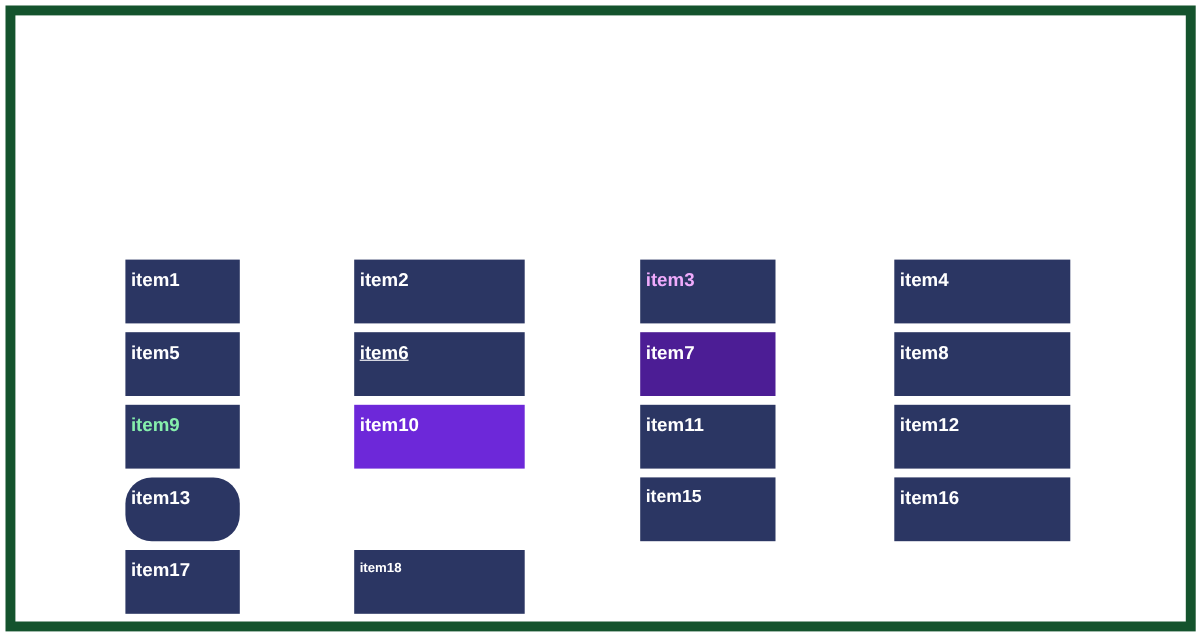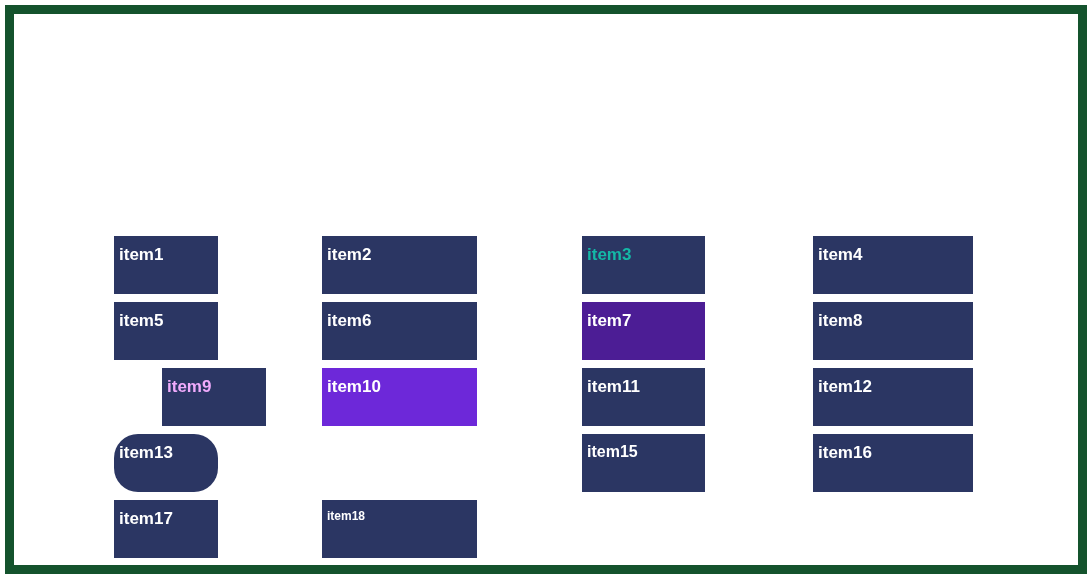--- a/index.html
+++ b/index.html
@@ -60,28 +60,28 @@
   }
 </style>
 </head>
 <body>
 
 <div class="page">
   <div class="flex-container">
     <div class="abs-grid" id="grid">
         <div class="abs-item" style="left: 100px; top: 222px; width: 104px; height: 58px; background: rgb(43, 54, 99); color: rgb(255, 255, 255); font-size: 17px;"><span>item1</span></div>
         <div class="abs-item" style="left: 100px; top: 288px; width: 104px; height: 58px; background: rgb(43, 54, 99); color: rgb(255, 255, 255); font-size: 17px;"><span>item5</span></div>
-        <div class="abs-item" style="left: 100px; top: 354px; width: 104px; height: 58px; background: rgb(43, 54, 99); color: #f0abfc; font-size: 17px; margin-left: 48px;"><span>item9</span></div>
+        <div class="abs-item" style="left: 100px; top: 354px; width: 104px; height: 58px; background: rgb(43, 54, 99); color: #86efac; font-size: 17px;"><span>item9</span></div>
         <div class="abs-item" style="left: 100px; top: 420px; width: 104px; height: 58px; background: rgb(43, 54, 99); color: rgb(255, 255, 255); font-size: 17px; border-radius: 24px;"><span>item13</span></div>
         <div class="abs-item" style="left: 100px; top: 486px; width: 104px; height: 58px; background: rgb(43, 54, 99); color: rgb(255, 255, 255); font-size: 17px;"><span>item17</span></div>
         <div class="abs-item" style="left: 308px; top: 222px; width: 155px; height: 58px; background: rgb(43, 54, 99); color: rgb(255, 255, 255); font-size: 17px;"><span>item2</span></div>
-        <div class="abs-item" style="left: 308px; top: 288px; width: 155px; height: 58px; background: rgb(43, 54, 99); color: rgb(255, 255, 255); font-size: 17px;"><span>item6</span></div>
+        <div class="abs-item" style="left: 308px; top: 288px; width: 155px; height: 58px; background: rgb(43, 54, 99); color: rgb(255, 255, 255); font-size: 17px; text-decoration: underline;"><span>item6</span></div>
         <div class="abs-item" style="left: 308px; top: 354px; width: 155px; height: 58px; background: #6d28d9; color: rgb(255, 255, 255); font-size: 17px;"><span>item10</span></div>
         <div class="abs-item" style="left: 308px; top: 486px; width: 155px; height: 58px; background: rgb(43, 54, 99); color: rgb(255, 255, 255); font-size: 12px;"><span>item18</span></div>
-        <div class="abs-item" style="left: 568px; top: 222px; width: 123px; height: 58px; background: rgb(43, 54, 99); color: #14b8a6; font-size: 17px;"><span>item3</span></div>
+        <div class="abs-item" style="left: 568px; top: 222px; width: 123px; height: 58px; background: rgb(43, 54, 99); color: #f0abfc; font-size: 17px;"><span>item3</span></div>
         <div class="abs-item" style="left: 568px; top: 288px; width: 123px; height: 58px; background: #4c1d95; color: rgb(255, 255, 255); font-size: 17px;"><span>item7</span></div>
         <div class="abs-item" style="left: 568px; top: 354px; width: 123px; height: 58px; background: rgb(43, 54, 99); color: rgb(255, 255, 255); font-size: 17px;"><span>item11</span></div>
         <div class="abs-item" style="left: 568px; top: 420px; width: 123px; height: 58px; background: rgb(43, 54, 99); color: rgb(255, 255, 255); font-size: 16px;"><span>item15</span></div>
         <div class="abs-item" style="left: 799px; top: 222px; width: 160px; height: 58px; background: rgb(43, 54, 99); color: rgb(255, 255, 255); font-size: 17px;"><span>item4</span></div>
         <div class="abs-item" style="left: 799px; top: 288px; width: 160px; height: 58px; background: rgb(43, 54, 99); color: rgb(255, 255, 255); font-size: 17px;"><span>item8</span></div>
         <div class="abs-item" style="left: 799px; top: 354px; width: 160px; height: 58px; background: rgb(43, 54, 99); color: rgb(255, 255, 255); font-size: 17px;"><span>item12</span></div>
         <div class="abs-item" style="left: 799px; top: 420px; width: 160px; height: 58px; background: rgb(43, 54, 99); color: rgb(255, 255, 255); font-size: 17px;"><span>item16</span></div>
       </div>
   </div>
 </div>

